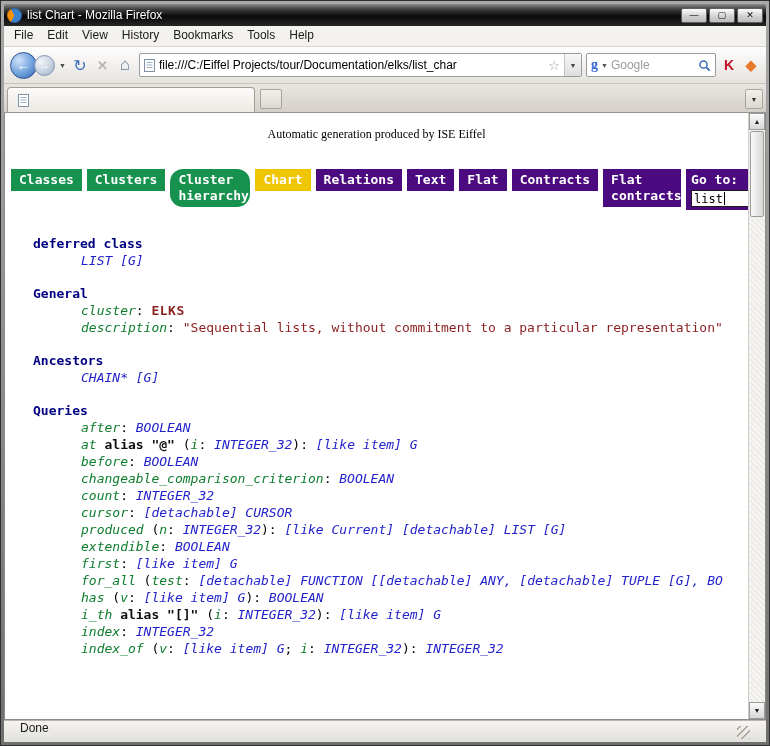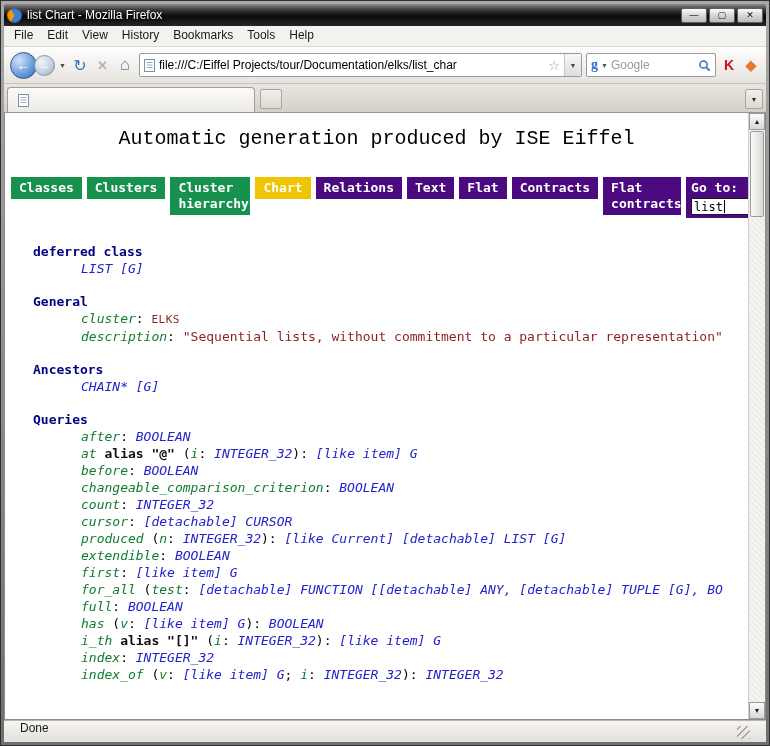--- a/index.html
+++ b/index.html
@@ -70,42 +70,42 @@
   .sb-track{flex:1;position:relative;background:repeating-linear-gradient(45deg,#f6f5f3 0 2px,#edece9 2px 4px);}
   .sb-thumb{position:absolute;left:1px;right:1px;top:1px;height:86px;border-radius:2px;
     background:linear-gradient(90deg,#fafafa,#d8d7d4);border:1px solid #9b9b9b;}
   
   .statusbar{flex:0 0 22px;display:flex;align-items:flex-start;padding:0 16px;font-size:12px;color:#1a1a1a;
     background:linear-gradient(#f5f4f1,#e2e0db);border-top:1px solid #b9b5ae;}
   .status-text{flex:1;}
   .resize-grip{width:13px;height:13px;align-self:flex-end;margin-bottom:3px;
     background:repeating-linear-gradient(135deg,transparent 0 2px,#a8a49c 2px 3px,transparent 3px 5px);}
   
-  .doc-header{font-family:Liberation Mono, monospace;font-size:20px;color:#000;text-align:center;margin-top:14px;}
+  .doc-header{font-family:Liberation Serif, serif;font-size:12px;color:#000;text-align:center;margin-top:14px;}
   .btn-row{display:flex;gap:5px;align-items:flex-start;height:46px;margin:27px 0 0 6px;}
   .nav-btn{display:flex;align-items:center;padding:3px 8px;color:#fff;font-weight:bold;
     font-family:"DejaVu Sans Mono",monospace;font-size:13px;line-height:16px;white-space:nowrap;}
-  .btn-row .nav-btn:nth-child(3){white-space:normal;width:80px;}
+  .btn-row .nav-btn:nth-child(3){white-space:normal;width:80px;border-radius:13px;}
   .btn-row .nav-btn:nth-child(9){white-space:normal;width:78px;}
   .goto-btn{flex-direction:column;align-items:flex-start;gap:2px;padding:3px 5px;white-space:nowrap;}
   .goto-input-wrap{position:relative;display:inline-block;}
   .goto-input{width:78px;height:17px;border:1px solid #1a1a1a;background:#fff;color:#000;
     font:12px "DejaVu Sans Mono",monospace;padding:0 2px;}
   .caret{position:absolute;left:33px;top:2px;width:1px;height:13px;background:#000;}
   .doc-body{margin-top:20px;padding-left:8px;font-family:"DejaVu Sans Mono",monospace;
     font-size:13px;line-height:17px;}
   .doc-section{margin-bottom:16px;}
   .doc-heading{font-weight:bold;color:#000080;margin-left:20px;}
   .doc-line{padding-left:68px;white-space:pre;overflow:hidden;}
   .seg-f{color:#0e7d2e;font-style:italic;}
   .seg-t{color:#2222cc;font-style:italic;}
   .seg-b{color:#101010;font-weight:bold;}
   .seg-p{color:#000;}
   .seg-s{color:#8b1f1f;}
-  .seg-e{color:#8b1f1f;font-weight:normal;font-size:11px;letter-spacing:.5px;margin-top:30px;}
+  .seg-e{color:#8b1f1f;font-weight:bold;font-size:13px;letter-spacing:.5px;margin-top:30px;}
 </style>
 </head>
 <body>
 
 <div class="window">
 
   <div class="titlebar">
     <span class="ff-icon"></span>
     <span class="title-text">list Chart - Mozilla Firefox</span>
     <span class="win-btns">
@@ -202,21 +202,20 @@
             <div class="doc-line"><span class="seg-f">after</span><span class="seg-p">: </span><span class="seg-t">BOOLEAN</span></div>
             <div class="doc-line"><span class="seg-f">at</span><span class="seg-b"> alias "@"</span><span class="seg-p"> (</span><span class="seg-f">i</span><span class="seg-p">: </span><span class="seg-t">INTEGER_32</span><span class="seg-p">): </span><span class="seg-t">[like item]</span><span class="seg-p"> </span><span class="seg-t">G</span></div>
             <div class="doc-line"><span class="seg-f">before</span><span class="seg-p">: </span><span class="seg-t">BOOLEAN</span></div>
             <div class="doc-line"><span class="seg-f">changeable_comparison_criterion</span><span class="seg-p">: </span><span class="seg-t">BOOLEAN</span></div>
             <div class="doc-line"><span class="seg-f">count</span><span class="seg-p">: </span><span class="seg-t">INTEGER_32</span></div>
             <div class="doc-line"><span class="seg-f">cursor</span><span class="seg-p">: </span><span class="seg-t">[detachable] CURSOR</span></div>
             <div class="doc-line"><span class="seg-f">produced</span><span class="seg-p"> (</span><span class="seg-f">n</span><span class="seg-p">: </span><span class="seg-t">INTEGER_32</span><span class="seg-p">): </span><span class="seg-t">[like Current] [detachable] LIST [G]</span></div>
             <div class="doc-line"><span class="seg-f">extendible</span><span class="seg-p">: </span><span class="seg-t">BOOLEAN</span></div>
             <div class="doc-line"><span class="seg-f">first</span><span class="seg-p">: </span><span class="seg-t">[like item] G</span></div>
             <div class="doc-line"><span class="seg-f">for_all</span><span class="seg-p"> (</span><span class="seg-f">test</span><span class="seg-p">: </span><span class="seg-t">[detachable] FUNCTION [[detachable] ANY, [detachable] TUPLE [G], BO</span></div>
-            <div class="doc-line"><span class="seg-f">full</span><span class="seg-p">: </span><span class="seg-t">BOOLEAN</span></div>
             <div class="doc-line"><span class="seg-f">has</span><span class="seg-p"> (</span><span class="seg-f">v</span><span class="seg-p">: </span><span class="seg-t">[like item] G</span><span class="seg-p">): </span><span class="seg-t">BOOLEAN</span></div>
             <div class="doc-line"><span class="seg-f">i_th</span><span class="seg-b"> alias "[]"</span><span class="seg-p"> (</span><span class="seg-f">i</span><span class="seg-p">: </span><span class="seg-t">INTEGER_32</span><span class="seg-p">): </span><span class="seg-t">[like item] G</span></div>
             <div class="doc-line"><span class="seg-f">index</span><span class="seg-p">: </span><span class="seg-t">INTEGER_32</span></div>
             <div class="doc-line"><span class="seg-f">index_of</span><span class="seg-p"> (</span><span class="seg-f">v</span><span class="seg-p">: </span><span class="seg-t">[like item] G</span><span class="seg-p">; </span><span class="seg-f">i</span><span class="seg-p">: </span><span class="seg-t">INTEGER_32</span><span class="seg-p">): </span><span class="seg-t">INTEGER_32</span></div>
           </div>
         </div>
     </div>
     <div class="vscroll">
       <div class="sb-btn">▲</div>
       <div class="sb-track">

